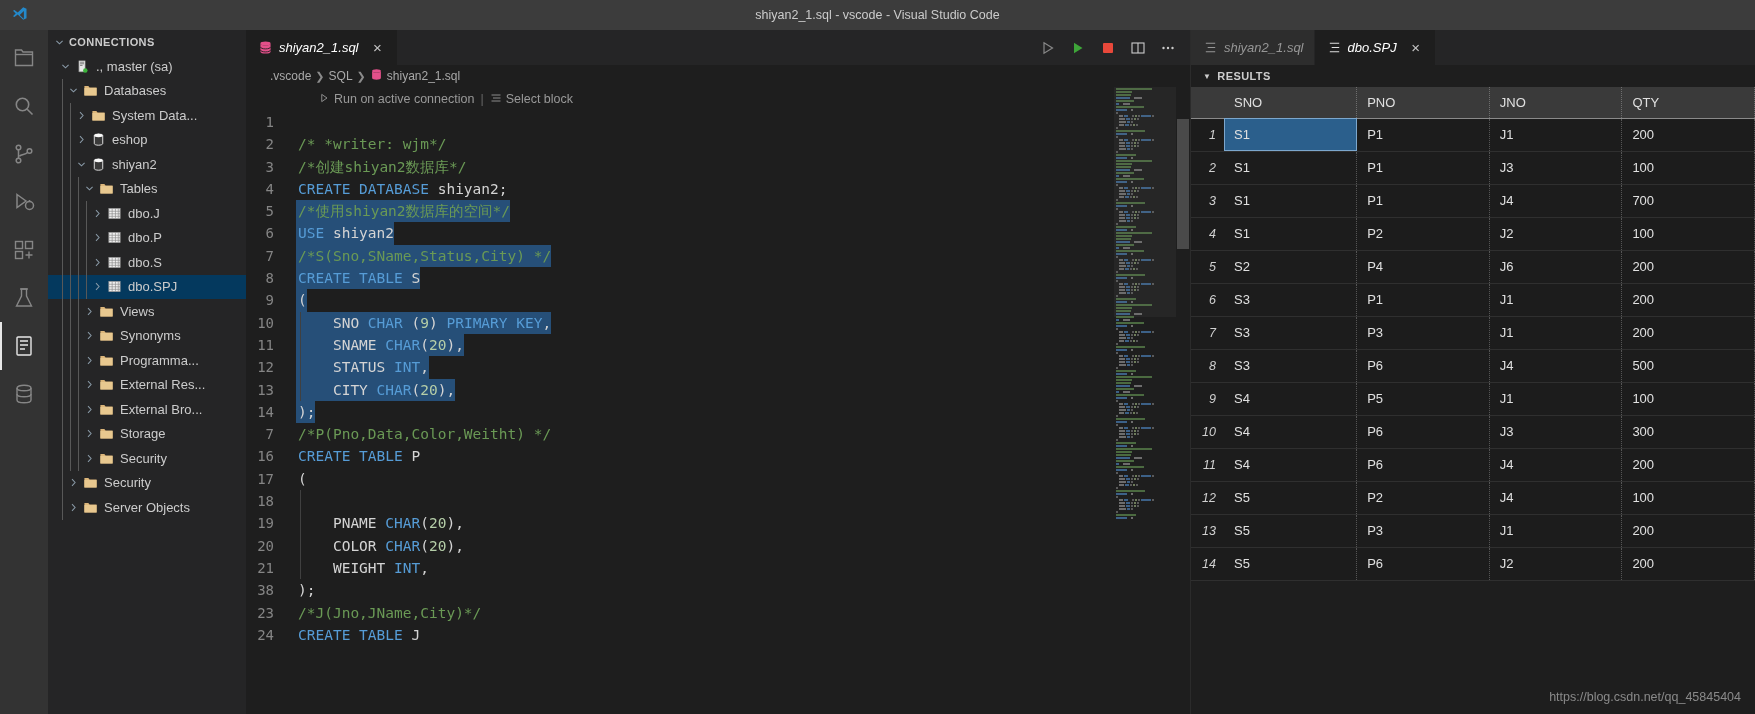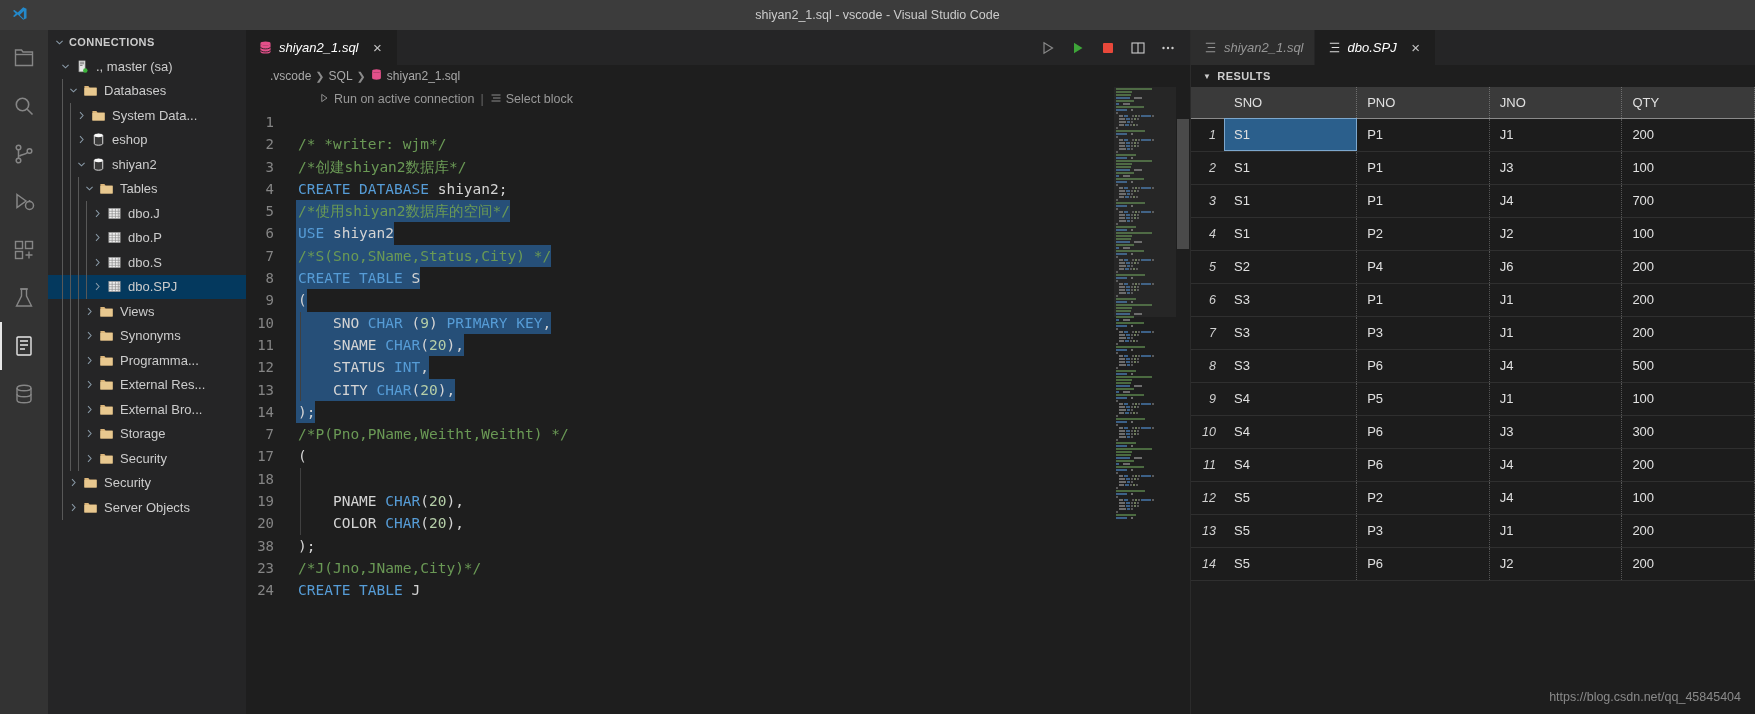--- a/index.html
+++ b/index.html
@@ -706,25 +706,27 @@
             <div class="code-line"><span class="ln">5</span><span class="code-text sel"><span class="tok-cmt">/*使用shiyan2数据库的空间*/</span></span></div>
             <div class="code-line"><span class="ln">6</span><span class="code-text sel"><span class="tok-kw">USE</span><span class="tok-id"> shiyan2</span></span></div>
             <div class="code-line"><span class="ln">7</span><span class="code-text sel"><span class="tok-cmt">/*S(Sno,SName,Status,City) */</span></span></div>
             <div class="code-line"><span class="ln">8</span><span class="code-text sel"><span class="tok-kw">CREATE TABLE</span><span class="tok-id"> S</span></span></div>
             <div class="code-line"><span class="ln">9</span><span class="code-text sel"><span class="tok-punc">(</span></span></div>
             <div class="code-line"><span class="ln">10</span><span class="code-text sel"><span class="tok-id">    SNO </span><span class="tok-kw">CHAR</span><span class="tok-punc"> (</span><span class="tok-num">9</span><span class="tok-punc">) </span><span class="tok-kw">PRIMARY KEY</span><span class="tok-punc">,</span></span><div class="ind-line" style="left: 54px;"></div></div>
             <div class="code-line"><span class="ln">11</span><span class="code-text sel"><span class="tok-id">    SNAME </span><span class="tok-kw">CHAR</span><span class="tok-punc">(</span><span class="tok-num">20</span><span class="tok-punc">),</span></span><div class="ind-line" style="left: 54px;"></div></div>
             <div class="code-line"><span class="ln">12</span><span class="code-text sel"><span class="tok-id">    STATUS </span><span class="tok-kw">INT</span><span class="tok-punc">,</span></span><div class="ind-line" style="left: 54px;"></div></div>
             <div class="code-line"><span class="ln">13</span><span class="code-text sel"><span class="tok-id">    CITY </span><span class="tok-kw">CHAR</span><span class="tok-punc">(</span><span class="tok-num">20</span><span class="tok-punc">),</span></span><div class="ind-line" style="left: 54px;"></div></div>
             <div class="code-line"><span class="ln">14</span><span class="code-text sel"><span class="tok-punc">);</span></span></div>
-            <div class="code-line"><span class="ln">7</span><span class="code-text"><span class="tok-cmt">/*P(Pno,PName,Weitht,Weitht) */</span></span></div>
+            <div class="code-line"><span class="ln">7</span><span class="code-text"><span class="tok-cmt">/*P(Pno,Data,Color,Weitht) */</span></span></div>
+            <div class="code-line"><span class="ln">16</span><span class="code-text"><span class="tok-kw">CREATE TABLE</span><span class="tok-id"> P</span></span></div>
             <div class="code-line"><span class="ln">17</span><span class="code-text"><span class="tok-punc">(</span></span></div>
             <div class="code-line"><span class="ln">18</span><div class="ind-line" style="left: 54px;"></div></div>
             <div class="code-line"><span class="ln">19</span><span class="code-text"><span class="tok-id">    PNAME </span><span class="tok-kw">CHAR</span><span class="tok-punc">(</span><span class="tok-num">20</span><span class="tok-punc">),</span></span><div class="ind-line" style="left: 54px;"></div></div>
             <div class="code-line"><span class="ln">20</span><span class="code-text"><span class="tok-id">    COLOR </span><span class="tok-kw">CHAR</span><span class="tok-punc">(</span><span class="tok-num">20</span><span class="tok-punc">),</span></span><div class="ind-line" style="left: 54px;"></div></div>
+            <div class="code-line"><span class="ln">21</span><span class="code-text"><span class="tok-id">    WEIGHT </span><span class="tok-kw">INT</span><span class="tok-punc">,</span></span><div class="ind-line" style="left: 54px;"></div></div>
             <div class="code-line"><span class="ln">38</span><span class="code-text"><span class="tok-punc">);</span></span></div>
             <div class="code-line"><span class="ln">23</span><span class="code-text"><span class="tok-cmt">/*J(Jno,JName,City)*/</span></span></div>
             <div class="code-line"><span class="ln">24</span><span class="code-text"><span class="tok-kw">CREATE TABLE</span><span class="tok-id"> J</span></span></div>
           </div>
 
         <div class="minimap" id="minimap">
           <div class="mm-slider"></div>
         <div class="mm-line">
               <div class="mm-seg" style="width: 36px; background: rgb(75, 106, 64);"></div>
             </div>

